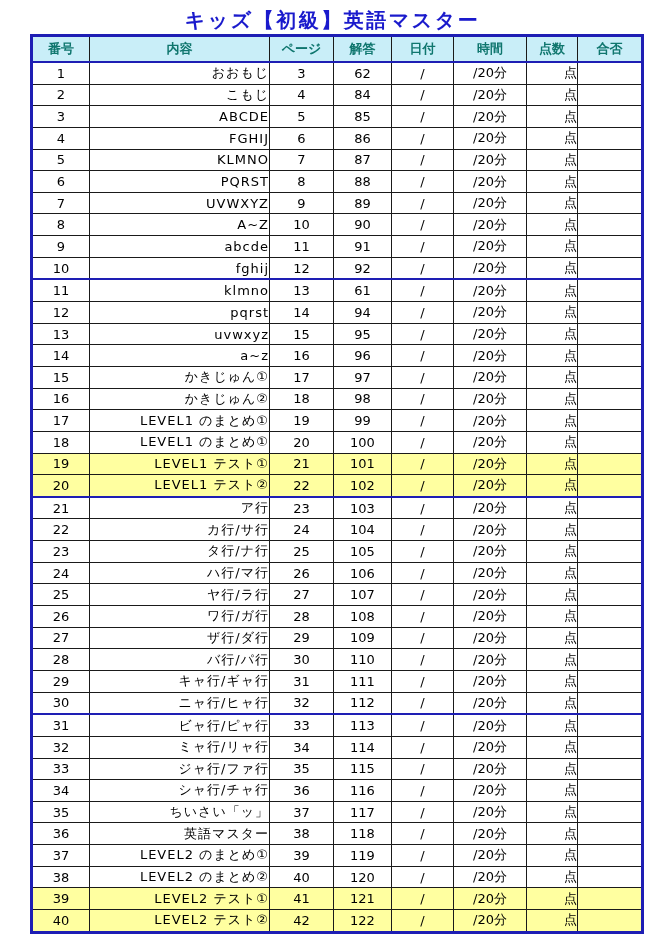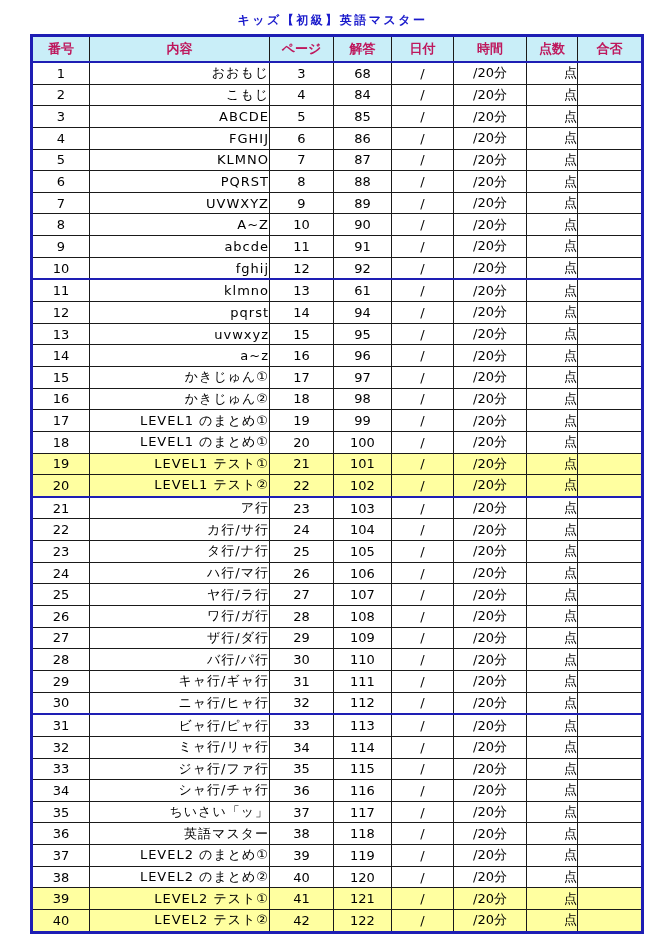--- a/index.html
+++ b/index.html
@@ -13,41 +13,41 @@
     font-family: "DejaVu Sans", "Liberation Sans", sans-serif;
     overflow: hidden;
   }
   .page {
     width: 665px;
     height: 943px;
     box-sizing: border-box;
   }
   .title {
     text-align: center;
-    font-size: 12px;
+    font-size: 20px;
     font-weight: bold;
     color: #1a1acc;
     letter-spacing: 2.5px;
     padding-top: 8px;
     height: 24px;
     line-height: 24px;
   }
   table.sheet {
     border-collapse: collapse;
     table-layout: fixed;
     margin-left: 30px;
     margin-top: 2px;
     width: 611px;
     border: 3px solid #1e1eb4;
   }
   table.sheet th {
     background: #c9eef8;
     font-size: 13px;
     font-weight: bold;
-    color: #be185d;
+    color: #0f766e;
     border-right: 1px solid #1a1a1a;
     border-bottom: 2px solid #1e1eb4;
     height: 24px;
     padding: 0;
     text-align: center;
   }
   table.sheet th:last-child { border-right: none; text-align: center; }
   table.sheet td {
     border-right: 1px solid #1a1a1a;
     border-bottom: 1px solid #1a1a1a;
@@ -98,21 +98,21 @@
           <th>時間</th>
           <th>点数</th>
           <th>合否</th>
         </tr>
     </thead>
     <tbody id="table-body">
         <tr>
     <td class="c-no">1</td>
     <td class="c-content">おおもじ</td>
     <td class="c-page">3</td>
-    <td class="c-answer">68</td>
+    <td class="c-answer">62</td>
     <td class="c-date">/</td>
     <td class="c-time">/20分</td>
     <td class="c-score">点</td>
     <td class="c-pass"></td>
   </tr>
         <tr>
     <td class="c-no">2</td>
     <td class="c-content">こもじ</td>
     <td class="c-page">4</td>
     <td class="c-answer">84</td>

